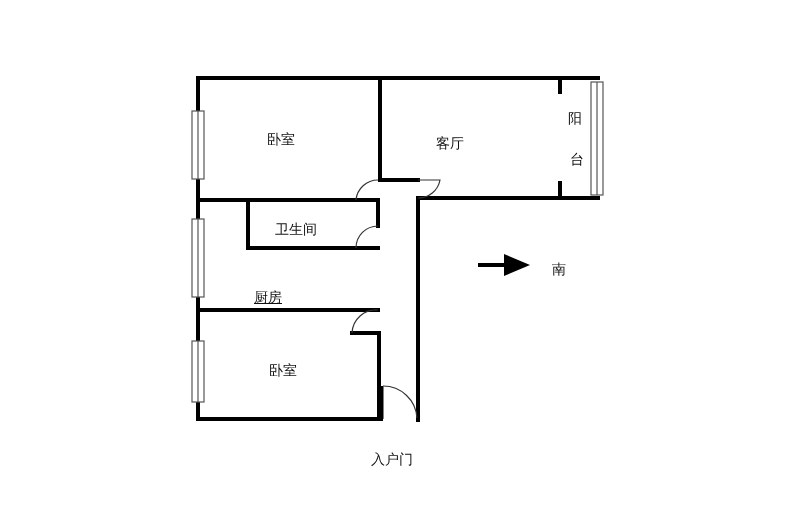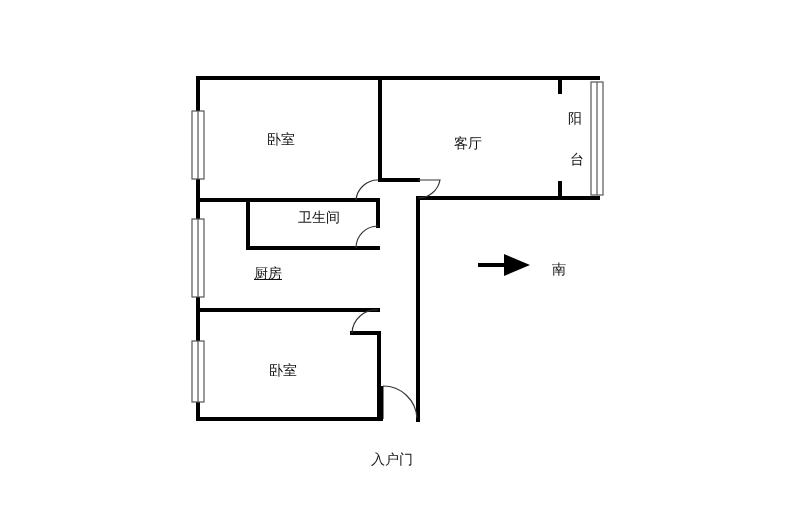--- a/index.html
+++ b/index.html
@@ -62,20 +62,20 @@
     <path d="M383 386 A 34 34 0 0 1 417 418"></path>
   </g>
 
   <g>
     <line x1="478" y1="265" x2="508" y2="265" stroke="#000" stroke-width="4"></line>
     <polygon points="504,254 530,265 504,276" fill="#000"></polygon>
   </g>
 </svg>
 
 <div class="lbl" style="left:267px;top:132px;">卧室</div>
-<div class="lbl" style="left:454px;top:136px;">客厅</div>
+<div class="lbl" style="left:436px;top:136px;">客厅</div>
 <div class="lbl" style="left:568px;top:111px;">阳</div>
 <div class="lbl" style="left:570px;top:152px;">台</div>
-<div class="lbl" style="left:275px;top:210px;margin-left:23px;">卫生间</div>
-<div class="lbl" style="left:254px;top:266px;text-decoration:underline;">厨房</div>
+<div class="lbl" style="left:275px;top:222px;">卫生间</div>
+<div class="lbl" style="left:254px;top:290px;text-decoration:underline;">厨房</div>
 <div class="lbl" style="left:269px;top:363px;">卧室</div>
 <div class="lbl" style="left:371px;top:452px;">入户门</div>
 <div class="lbl" style="left:552px;top:262px;">南</div>
 
 </body></html>

